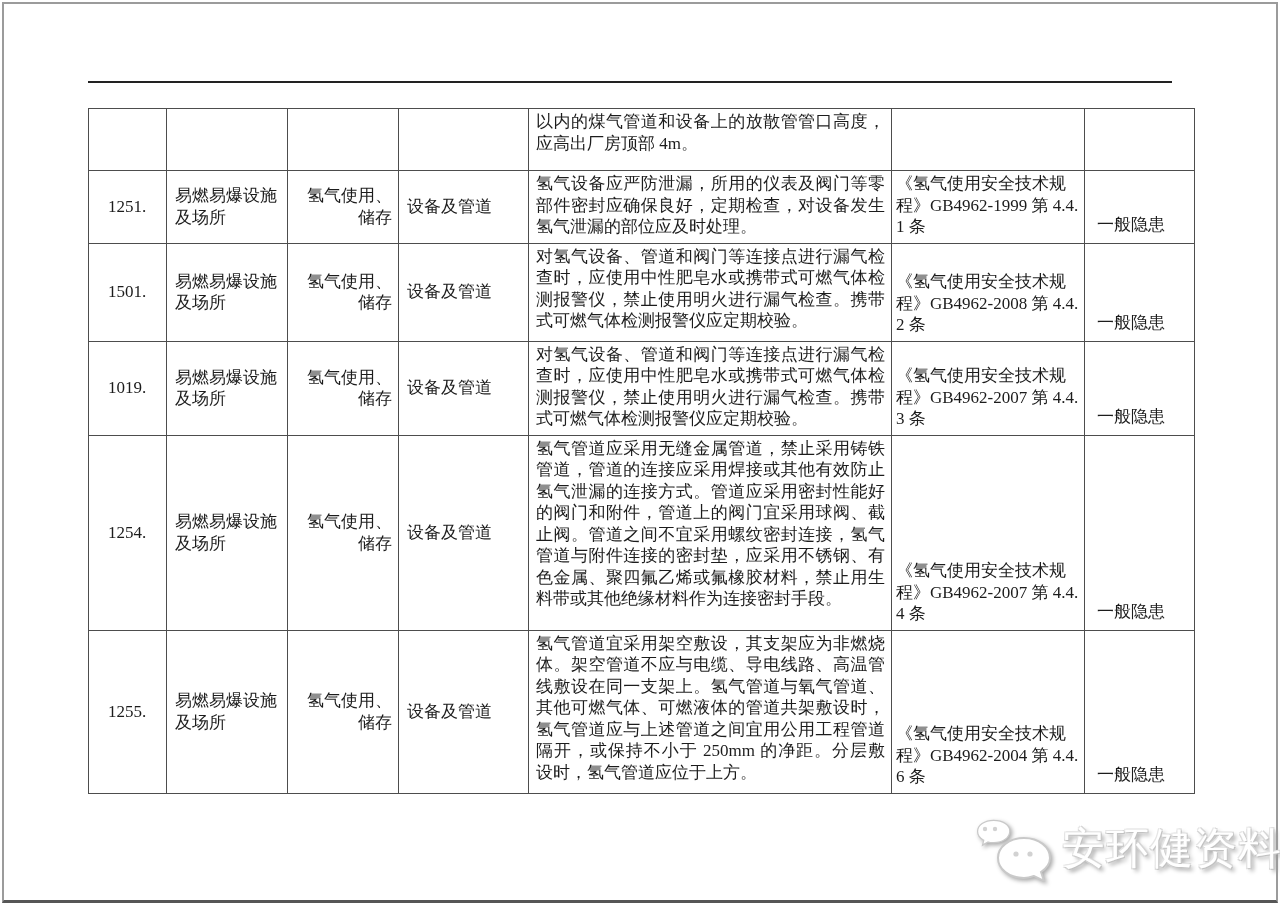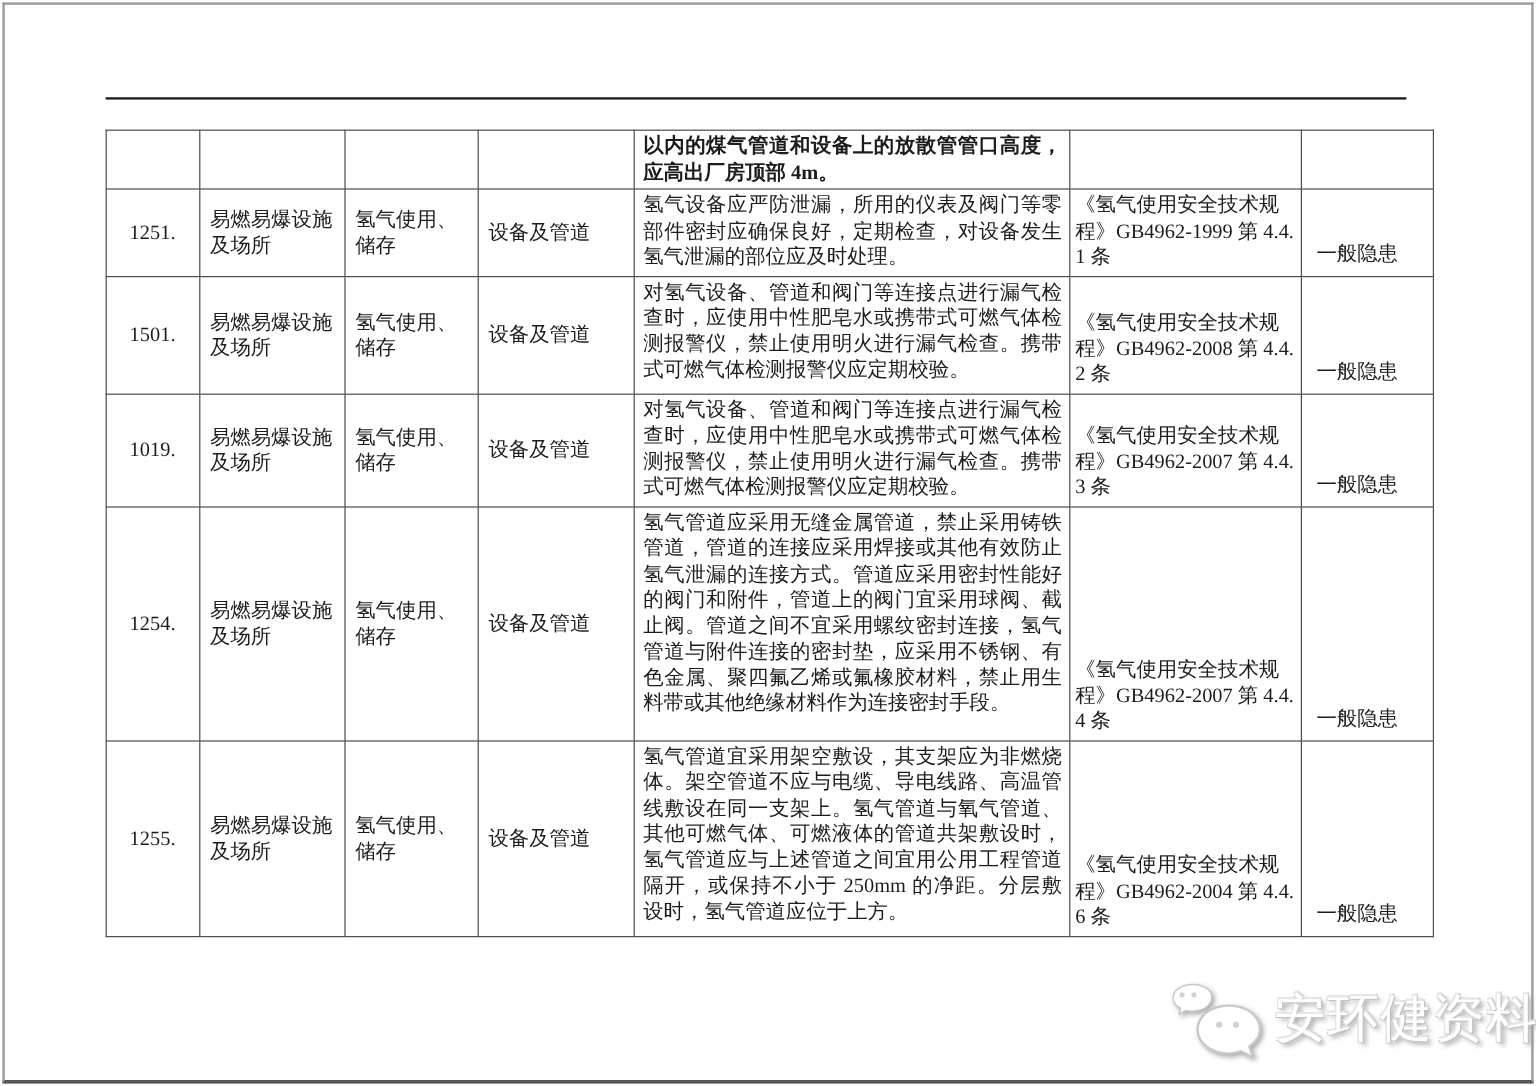--- a/index.html
+++ b/index.html
@@ -21,29 +21,29 @@
   table.doc-table{
     position:absolute;left:88px;top:108px;width:1107px;
     border-collapse:collapse;table-layout:fixed;
     font-size:17px;line-height:21.5px;
   }
   table.doc-table td{
     border:1px solid #4d4d4d;
     overflow:hidden;
     word-break:break-all;
   }
-  tr.r0{height:49px;font-weight:bold;}
+  tr.r0{height:62px;}
   tr.r1{height:68px;}
   tr.r2{height:98px;}
   tr.r3{height:94px;}
   tr.r4{height:195px;}
   tr.r5{height:163px;}
   td.c-num{vertical-align:middle;padding-left:19px;}
   td.c-place{vertical-align:middle;padding-left:8px;padding-right:6px;}
-  td.c-cat{vertical-align:middle;padding-left:8px;padding-right:6px;}
+  td.c-cat{vertical-align:middle;padding-left:8px;padding-right:6px;text-align:right;}
   td.c-sub{vertical-align:middle;padding-left:8px;padding-right:4px;}
   td.c-desc{vertical-align:top;padding:2px 6px 2px 7px;text-align:justify;}
   td.c-basis{vertical-align:bottom;padding:2px 3px 5px 4px;}
   td.c-level{vertical-align:bottom;padding:2px 3px 7px 12px;}
   .watermark{
     position:absolute;left:972px;top:816px;
     display:flex;align-items:center;gap:8px;
   }
   .wm-icon{filter:drop-shadow(2px 2px 2px #a8a8a8);}
   .wm-text{

